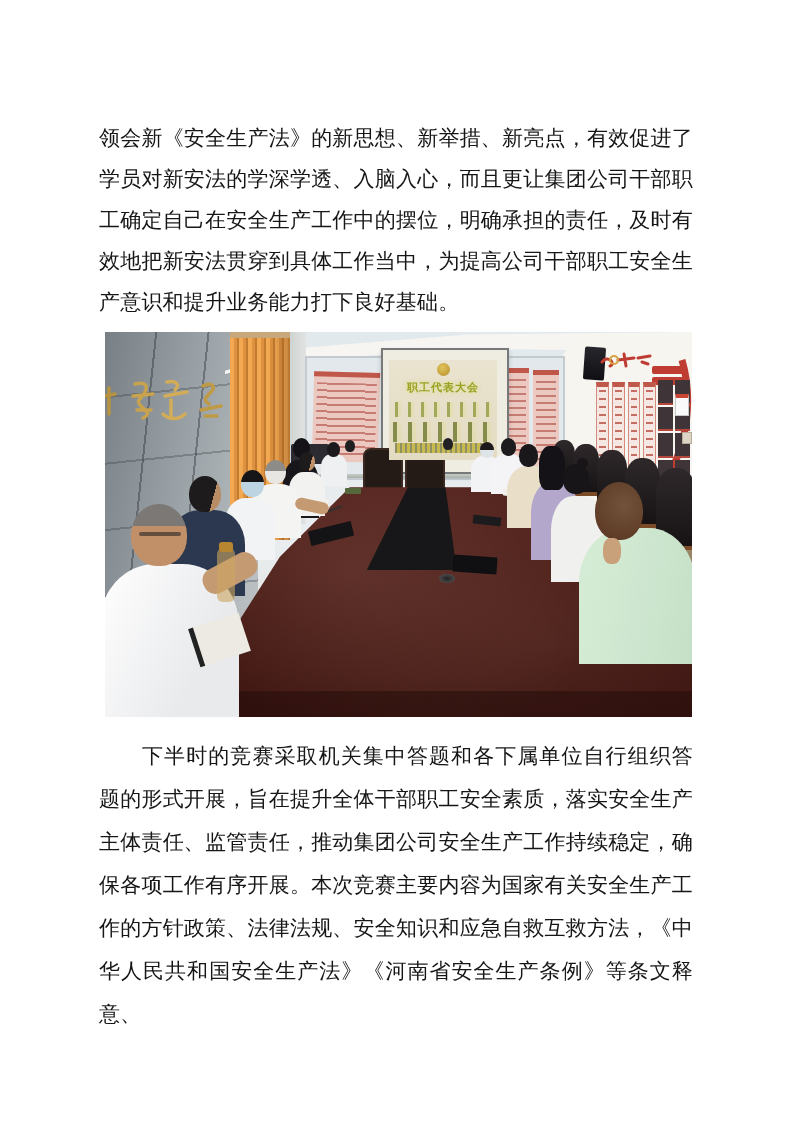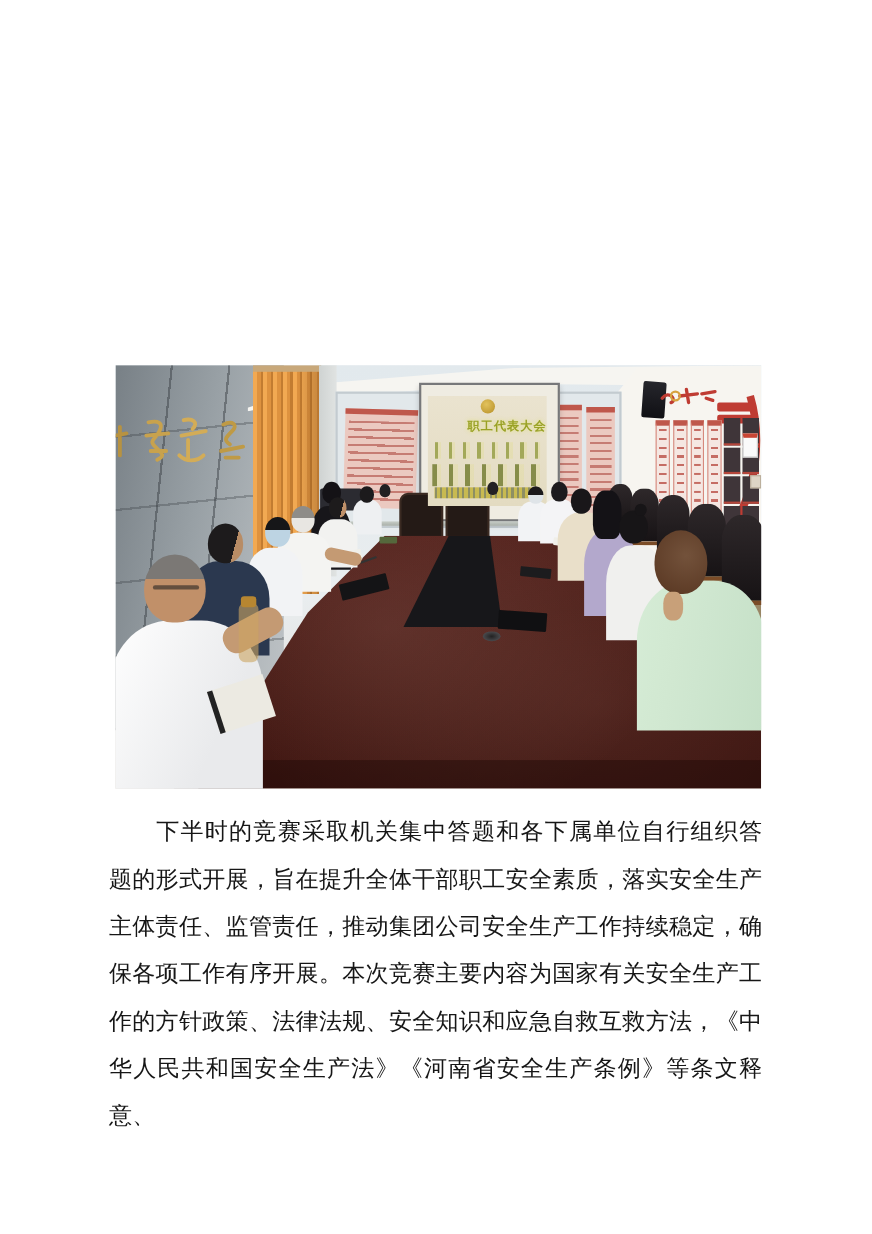--- a/index.html
+++ b/index.html
@@ -45,21 +45,21 @@
   .doc{background:repeating-linear-gradient(180deg,rgba(170,60,50,.55) 0 2px,rgba(0,0,0,0) 2px 7px) content-box,#ecc9c0;
     border-top:5px solid #c2564a;padding:6px 3px 3px 3px;box-sizing:border-box;}
   .doc1{left:208px;top:40px;width:66px;height:90px;transform:rotate(1.5deg);}
   .doc2{left:394px;top:36px;width:30px;height:102px;}
   .doc3{left:428px;top:38px;width:26px;height:98px;}
   .screen{left:276px;top:16px;width:124px;height:122px;background:#efece2;
     border:2px solid #77787a;box-shadow:0 3px 5px rgba(0,0,0,.18);}
   .slide{left:284px;top:28px;width:108px;height:100px;background:linear-gradient(#eae3ce,#e3dbc0);}
   .emblem{left:48px;top:3px;width:13px;height:13px;border-radius:50%;
     background:radial-gradient(circle at 40% 35%,#e3c25a,#b78f24);}
-  .slide-title{left:0;top:20px;width:100%;text-align:right;font-size:11px;font-weight:bold;
+  .slide-title{left:0;top:20px;width:100%;text-align:center;font-size:11px;font-weight:bold;
     color:#99a122;letter-spacing:1px;text-shadow:0 0 4px rgba(225,225,110,.9);white-space:nowrap;}
   .cand1{left:6px;top:42px;width:96px;height:15px;
     background:repeating-linear-gradient(90deg,rgba(140,150,50,.75) 0 3px,rgba(225,220,140,.35) 3px 6px,rgba(0,0,0,0) 6px 13px);}
   .cand2{left:4px;top:62px;width:100px;height:20px;
     background:repeating-linear-gradient(90deg,rgba(110,120,40,.8) 0 4px,rgba(225,220,140,.3) 4px 8px,rgba(0,0,0,0) 8px 15px);}
   .banner{left:6px;bottom:7px;width:96px;height:10px;
     background:repeating-linear-gradient(90deg,rgba(70,80,20,.55) 0 2px,#c9ba4e 2px 5px);}
   .speaker{left:479px;top:15px;width:21px;height:33px;border-radius:2px;
     background:linear-gradient(#26262c,#101014);transform:rotate(4deg);}
   .cwall{left:489px;top:20px;width:98px;height:134px;}
@@ -99,20 +99,21 @@
   .p-torso{border-radius:40% 40% 0 0;}
   .p-head{border-radius:50% 50% 46% 46%;}
   .z1{z-index:1}.z2{z-index:2}.z3{z-index:3}.z4{z-index:4}.z5{z-index:5}
   .z6{z-index:6}.z7{z-index:7}.z8{z-index:8}.z9{z-index:9}
 </style>
 </head>
 <body>
 
 <div class="page">
 
+  <p class="para para-top">领会新《安全生产法》的新思想、新举措、新亮点，有效促进了学员对新安法的学深学透、入脑入心，而且更让集团公司干部职工确定自己在安全生产工作中的摆位，明确承担的责任，及时有效地把新安法贯穿到具体工作当中，为提高公司干部职工安全生产意识和提升业务能力打下良好基础。</p>
 
   <figure class="photo" aria-label="会议室照片：干部职工围坐在深红色长条会议桌旁观看投影幕布，幕布上显示职工代表大会画面，左侧为灰色墙板、金色立体字和橙色竖帘，右侧为红色党建文化墙">
 
     <div class="lwall z1"></div>
     <div class="ceiling z1"></div>
     <div class="rwall z1"></div>
 
     <svg class="gold z2" viewBox="0 0 130 62" fill="none" stroke="#c9a24a" stroke-width="3.5" stroke-linecap="round">
       <path d="M4 18 L4 44 M0 26 L10 24" stroke="#b8923e"></path>
       <path d="M30 14 C38 12 44 14 40 22 C36 30 30 30 36 36 C42 42 46 44 38 48 M28 26 L48 24 M32 40 L46 40"></path>

